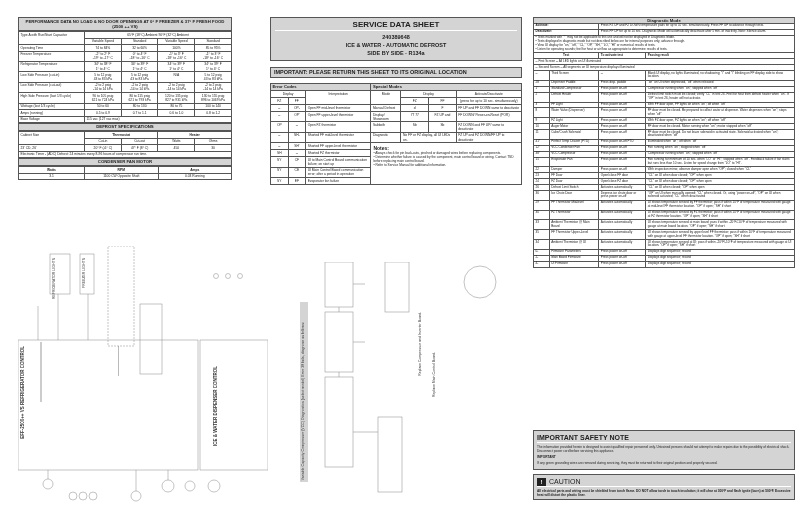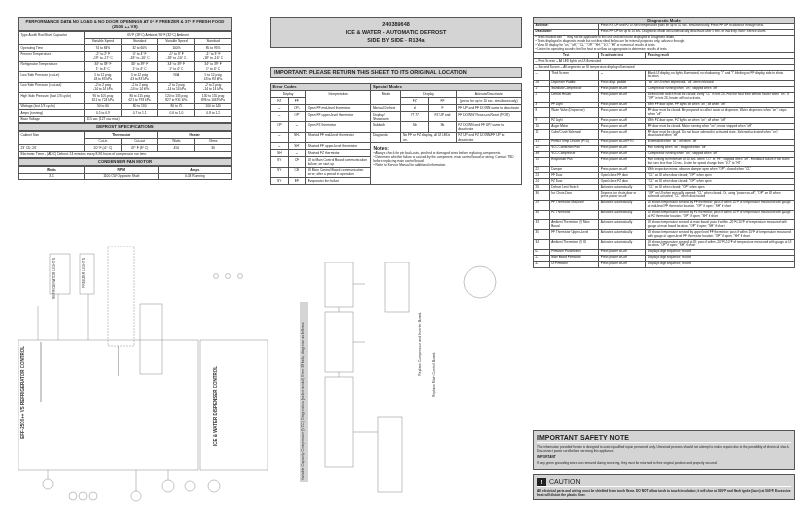--- a/index.html
+++ b/index.html
@@ -239,20 +239,21 @@
       <rect x="100" y="100" width="1" height="30" opacity="0.4"></rect>
     </g>
   </svg>
   <span class="vtext" style="left:2px;top:100px;font-size:4.5px;font-weight:bold">EFF-2500++ VS REFRIGERATOR CONTROL</span>
   <span class="vtext" style="left:195px;top:120px;font-size:4.5px;font-weight:bold">ICE &amp; WATER DISPENSER CONTROL</span>
   <span class="vtext" style="left:34px;top:12px">REFRIGERATOR LIGHTS</span>
   <span class="vtext" style="left:64px;top:12px">FREEZER LIGHTS</span>
 </div>
 
 <div id="sds" class="abs">
+  <div class="t1">SERVICE DATA SHEET</div>
   <div class="t2">240389648</div>
   <div class="t2">ICE &amp; WATER - AUTOMATIC DEFROST</div>
   <div class="t2">SIDE BY SIDE - R134a</div>
 </div>
 <div id="imp" class="abs">IMPORTANT: PLEASE RETURN THIS SHEET TO ITS ORIGINAL LOCATION</div>
 
 <div id="err" class="abs">
   <table>
     <colgroup>
         <col style="width:7%">

